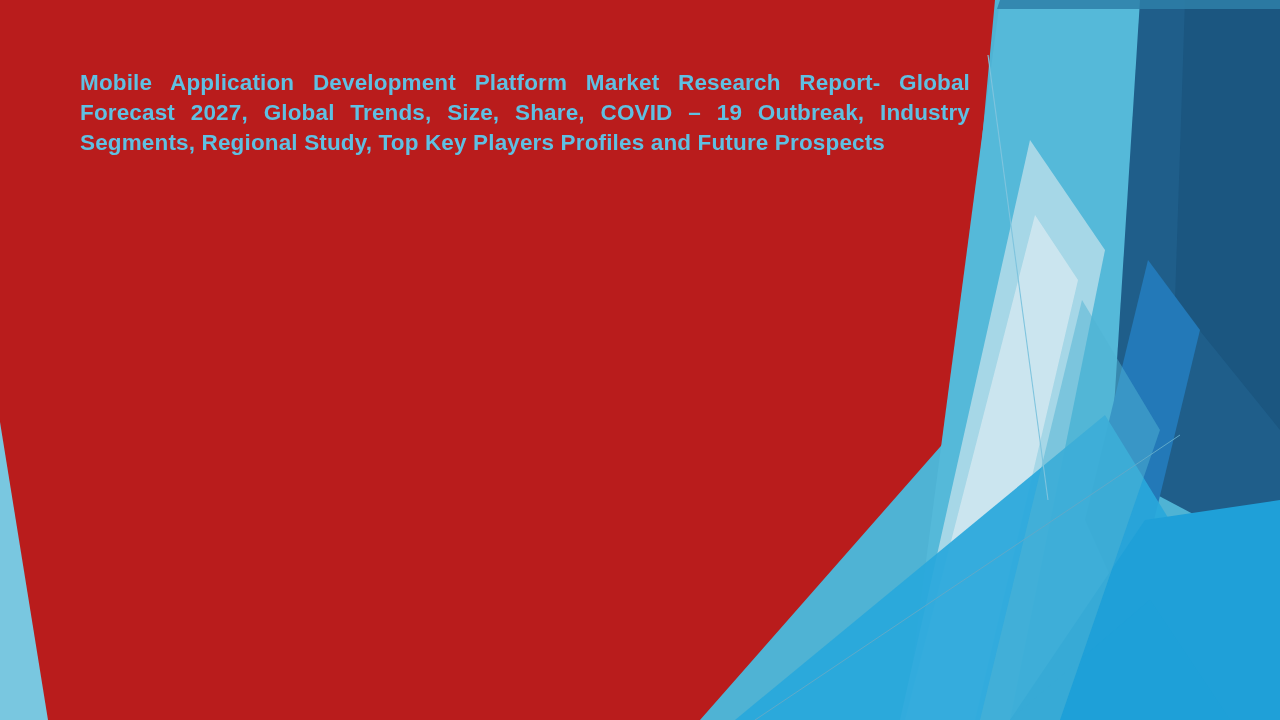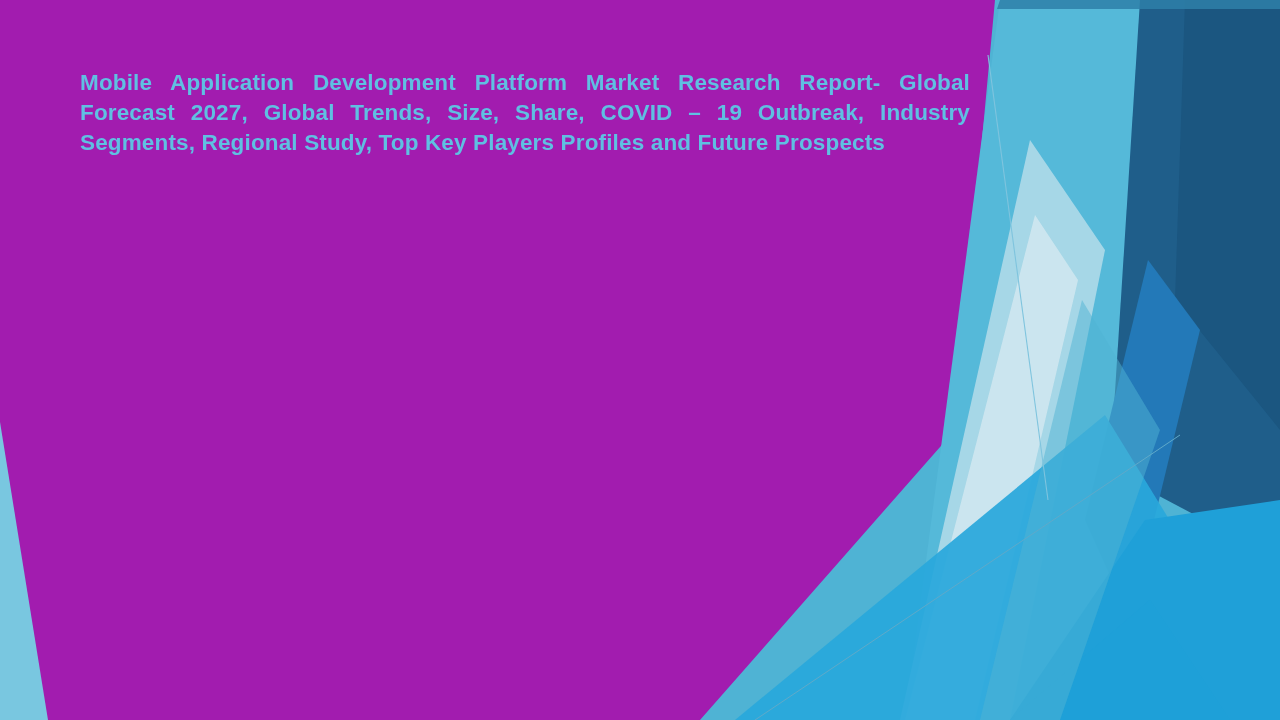--- a/index.html
+++ b/index.html
@@ -8,21 +8,21 @@
     padding: 0;
     background: #ffffff;
   }
   body {
     font-family: "Liberation Sans", sans-serif;
   }
   #slide {
     position: relative;
     width: 1280px;
     height: 720px;
-    background: #a21caf;
+    background: #b91c1c;
     overflow: hidden;
   }
   #decor-right, #decor-left {
     position: absolute;
     top: 0;
     left: 0;
     width: 1280px;
     height: 720px;
     pointer-events: none;
   }

